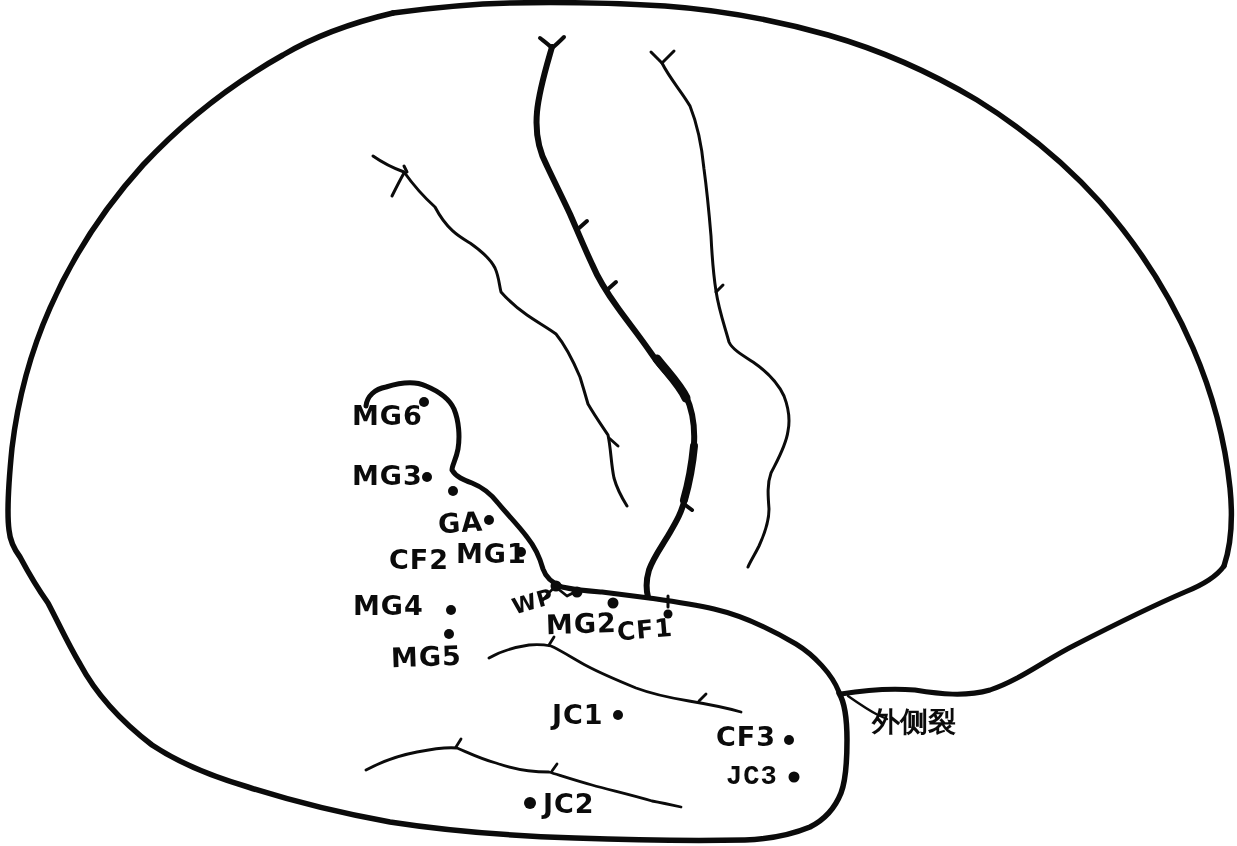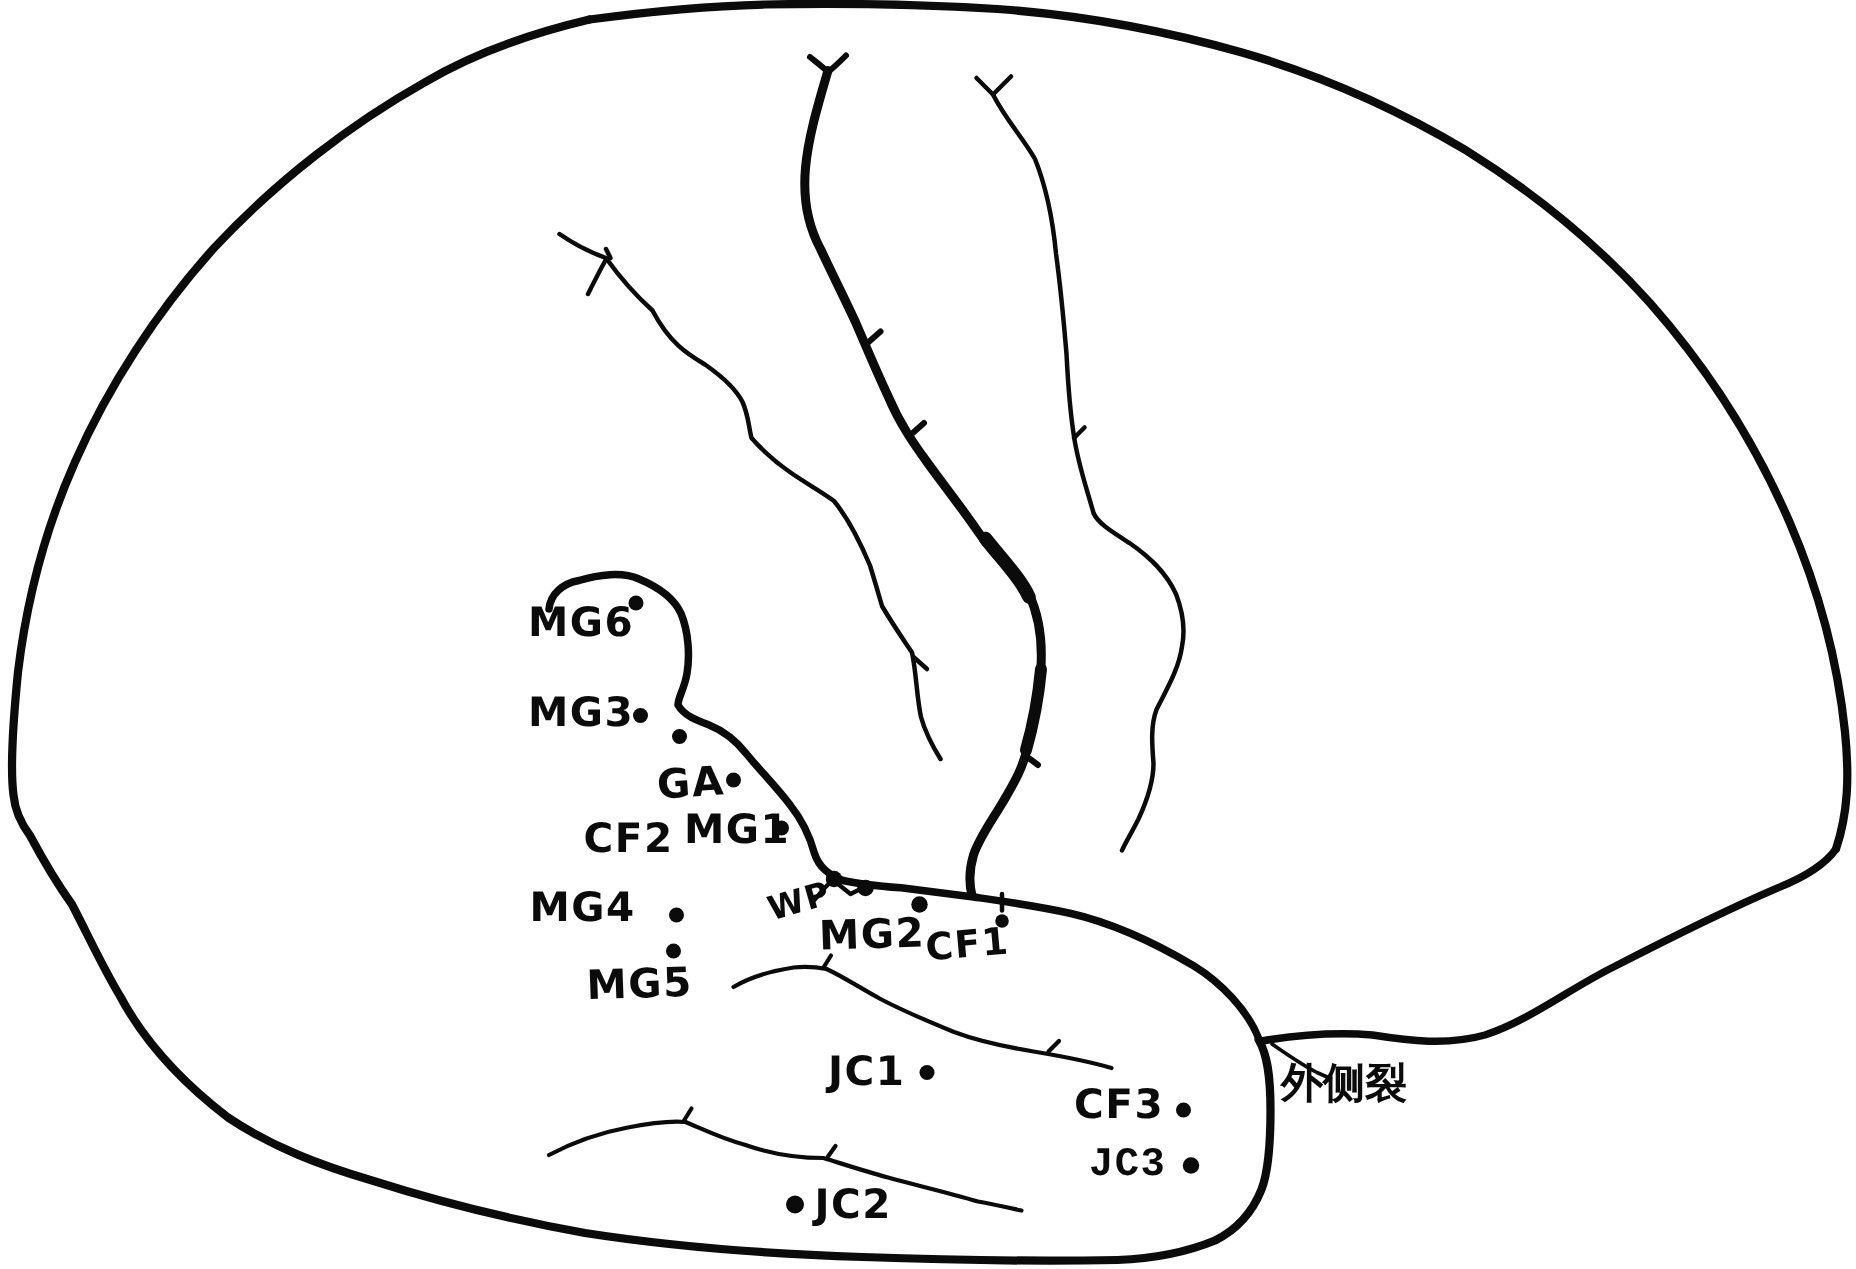--- a/index.html
+++ b/index.html
@@ -222,15 +222,15 @@
       <div class="dot" id="dot-jc1" style="left: 618px; top: 715px;"></div>
       <div class="elabel" id="lbl-jc1" style="left: 552px; top: 701px; text-align: center;">JC1</div>
       <div class="dot" id="dot-cf3" style="left: 789px; top: 740px;"></div>
       <div class="elabel" id="lbl-cf3" style="left: 716px; top: 723px;">CF3</div>
       <div class="dot" id="dot-jc3" style="left: 794px; top: 777px;"></div>
       <div class="elabel" id="lbl-jc3" style="left: 726px; top: 764px; font-family: Liberation Mono, monospace;">JC3</div>
       <div class="dot" id="dot-jc2" style="left: 530px; top: 803px;"></div>
       <div class="elabel" id="lbl-jc2" style="left: 543px; top: 790px; text-align: center;">JC2</div>
     </div>
 
-  <div class="cjk-label" style="left: 854px; top: 708px;">外侧裂</div>
+  <div class="cjk-label" style="left: 872px; top: 708px;">外侧裂</div>
 
 </div>
 
 </body></html>

